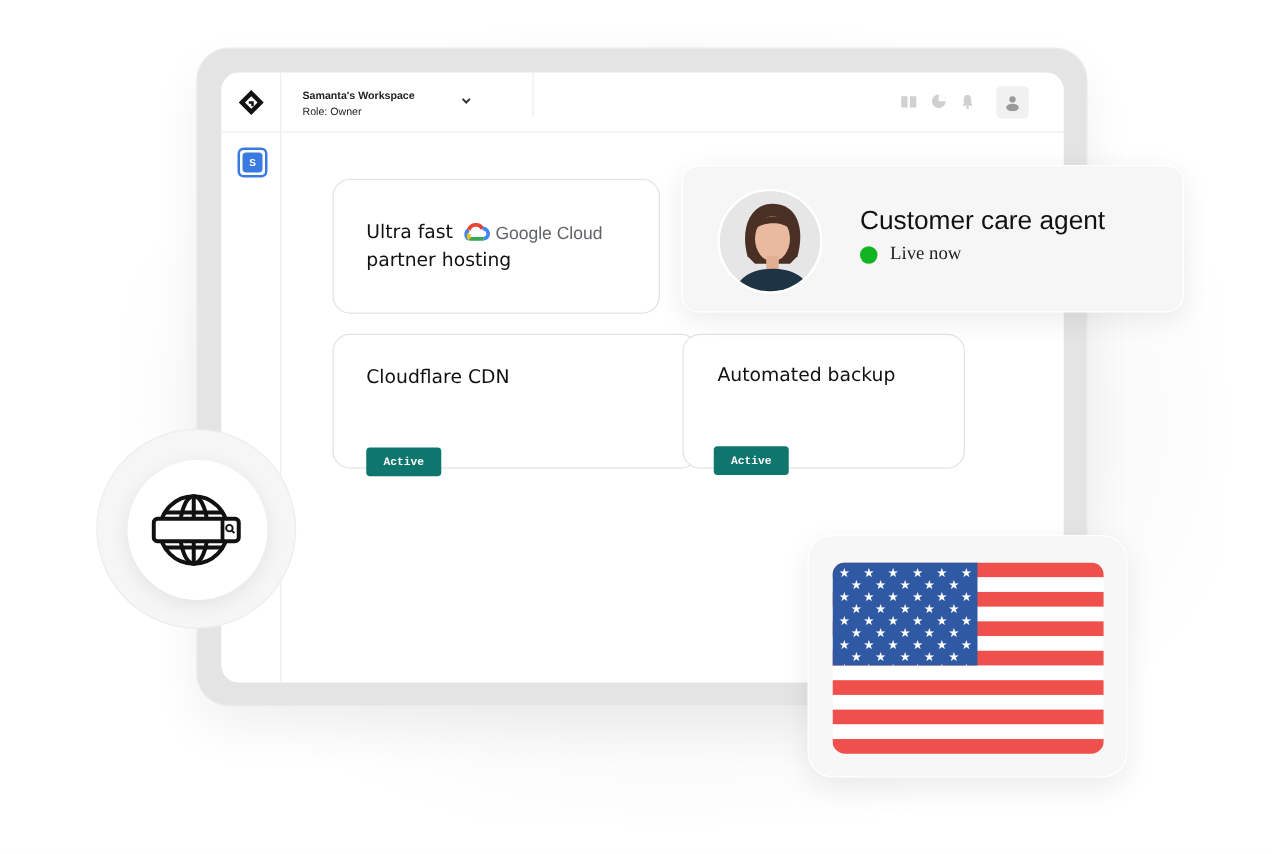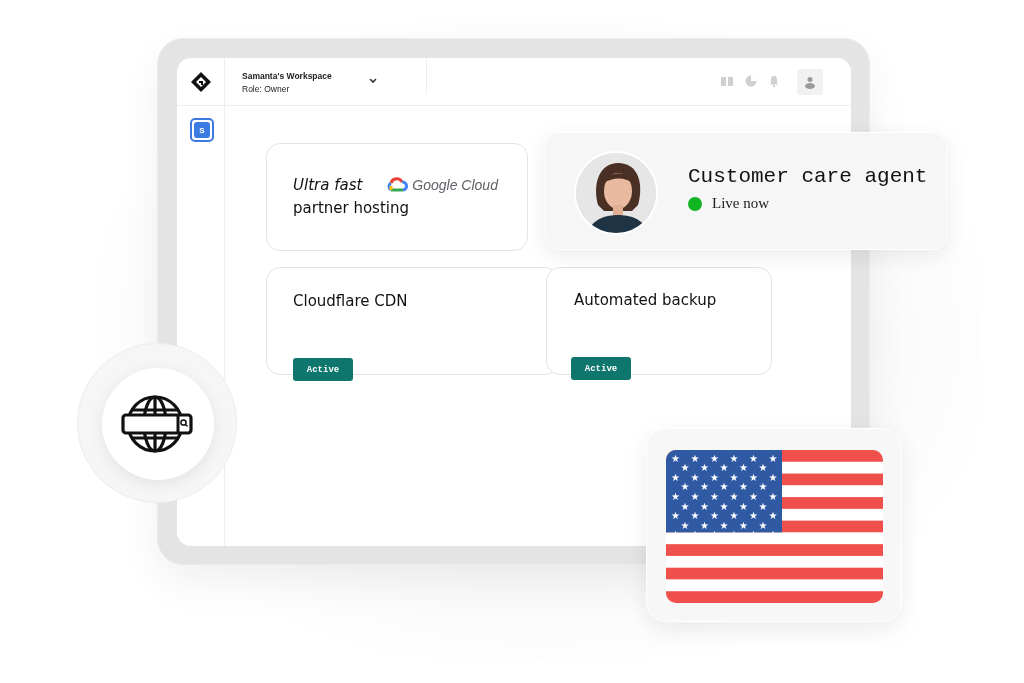--- a/index.html
+++ b/index.html
@@ -31,28 +31,28 @@
   .ws-badge { position: absolute; left: 13px; top: 60px; width: 24px; height: 24px; border: 2px solid #3b7ae0;
     border-radius: 5px; padding: 2px; cursor: pointer; }
   .ws-badge span { display: flex; width: 100%; height: 100%; background: #3b7ae0; border-radius: 3px; color: #fff;
     font-size: 8px; font-weight: bold; align-items: center; justify-content: center; font-family: "Liberation Sans", sans-serif; }
 
   .card { position: absolute; background: #ffffff; border: 1.5px solid #e3e3e3; border-radius: 14px; }
   .card-title { position: absolute; font-size: 15px; color: #111; font-family: "DejaVu Sans", sans-serif; }
   .badge-active { position: absolute; width: 60px; height: 23px; background: #0f766e; color: #fff; border-radius: 3px;
     font-size: 9px; font-weight: bold; display: flex; align-items: center; justify-content: center; font-family: Liberation Mono, monospace; margin-top: 29px; }
 
-  .gc-row { position: absolute; left: 26px; top: 32px; display: flex; align-items: center; gap: 24px; font-style: italic; }
+  .gc-row { position: absolute; left: 26px; top: 32px; display: flex; align-items: flex-end; gap: 8px; }
   .gc-brand { display: flex; align-items: center; gap: 4px; font-size: 14px; color: #5f6368; font-family: "Liberation Sans", sans-serif; }
 
   .agent-card { position: absolute; left: 545px; top: 132px; width: 402px; height: 118px; background: #f6f6f6;
     border: 1.5px solid #ffffff; border-radius: 14px; box-shadow: 0 6px 22px rgba(0,0,0,0.08); }
   .agent-photo { position: absolute; left: 28px; top: 18px; width: 84px; height: 84px; border-radius: 50%;
     background: #e6e6e6; border: 2px solid #ffffff; overflow: hidden; }
-  .agent-title { position: absolute; left: 142px; top: 32px; font-size: 21px; color: #111; font-family: Liberation Mono, monospace; }
+  .agent-title { position: absolute; left: 142px; top: 32px; font-size: 21px; color: #111; font-family: Liberation Sans, sans-serif; }
   .agent-status { position: absolute; left: 142px; top: 62px; display: flex; align-items: center; gap: 10px; font-size: 15px; color: #222; font-family: Liberation Serif, serif; }
   .live-dot { width: 14px; height: 14px; border-radius: 50%; background: #11b422; }
 
   .globe-ring { position: absolute; left: 77px; top: 343px; width: 160px; height: 160px; border-radius: 50%;
     background: #f6f6f6; border: 1px solid #ededed; }
   .globe-inner { position: absolute; left: 24px; top: 24px; width: 112px; height: 112px; border-radius: 50%; background: #ffffff;
     box-shadow: 0 4px 16px rgba(0,0,0,0.08); display: flex; align-items: center; justify-content: center; }
 
   .flag-card { position: absolute; left: 646px; top: 428px; width: 256px; height: 194px; background: #f7f7f7;
     border: 1.5px solid #ffffff; border-radius: 20px; box-shadow: 0 8px 24px rgba(0,0,0,0.08); }

